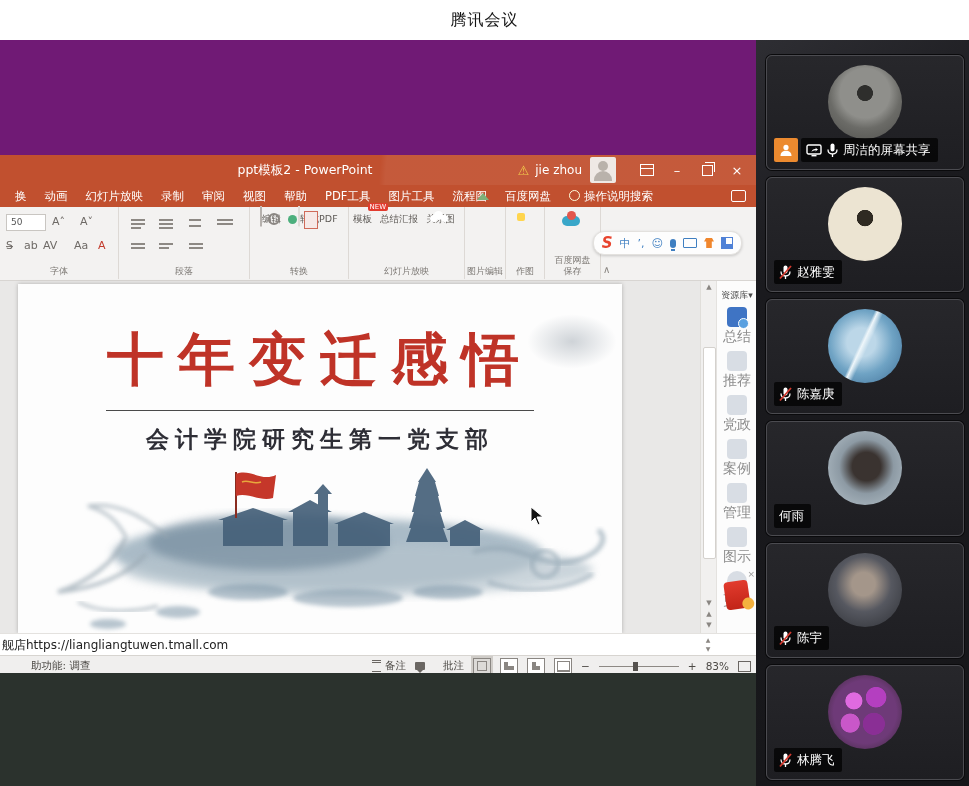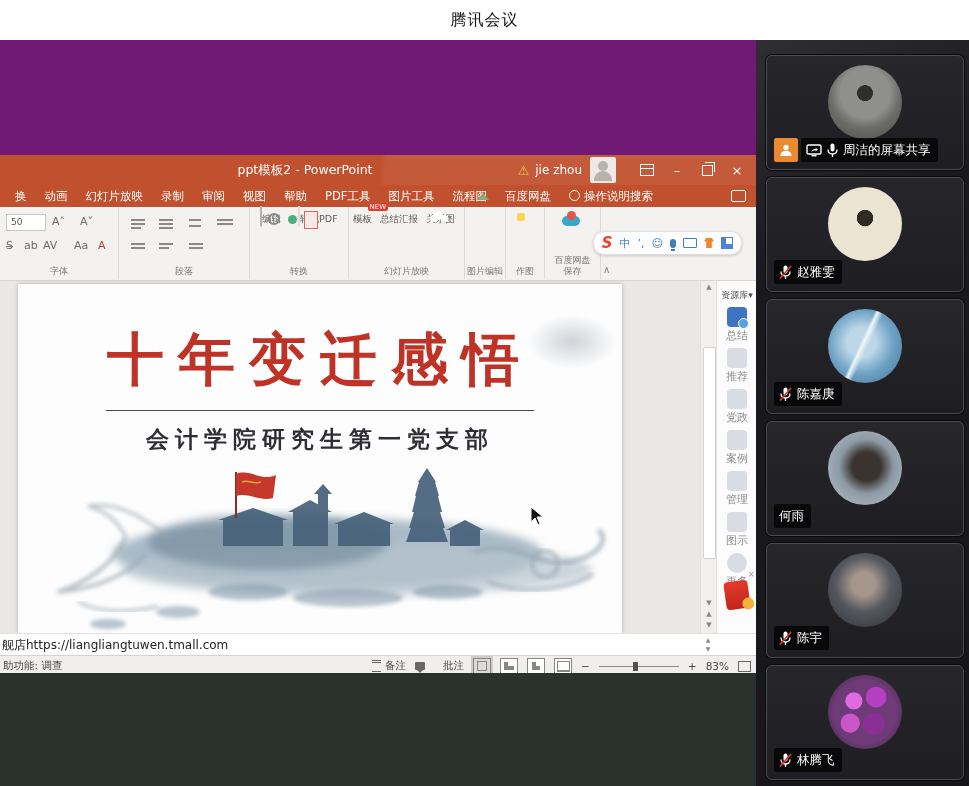--- a/index.html
+++ b/index.html
@@ -113,31 +113,31 @@
   .vscroll{position:absolute;left:700px;top:0;width:16px;height:352px;background:#f1f0ef;border-left:1px solid #e0deda;}
   .vs-up{position:absolute;top:2px;left:0;width:16px;text-align:center;font-size:7px;color:#8a8682;}
   .vs-thumb{position:absolute;left:2px;top:66px;width:11px;height:210px;background:#ffffff;border:1px solid #d4d1cd;border-radius:2px;}
   .vs-bot{position:absolute;bottom:2px;left:0;width:16px;text-align:center;font-size:7px;color:#8a8682;line-height:11px;}
   .respanel{position:absolute;left:716px;top:0;width:40px;height:352px;background:#fcfcfc;border-left:1px solid #e4e2df;}
   .rp-head{margin:8px 0 2px;text-align:center;font-size:9px;color:#4a4a4a;white-space:nowrap;}
   .rp-item{margin:5px auto 0;width:34px;text-align:center;}
   .rp-ic{width:20px;height:20px;margin:0 auto 1px;border-radius:4px;background:#d8dde4;}
   .rp-ic.blue{background:#3f74c4;position:relative;}
   .rp-ic.blue:after{content:"";position:absolute;right:-2px;bottom:-2px;width:9px;height:9px;border-radius:50%;background:#5aa0e0;border:1px solid #fff;}
-  .rp-tx{font-size:11px;color:#8c8c8c;}
+  .rp-tx{font-size:14px;color:#8c8c8c;}
   .redpacket{position:absolute;left:8px;top:300px;width:24px;height:28px;background:linear-gradient(#e23b2e,#c22417);border-radius:4px;transform:rotate(-8deg);}
   .redpacket:after{content:"";position:absolute;right:-4px;bottom:-2px;width:12px;height:12px;border-radius:50%;background:#f4b13e;}
   .rp-close{position:absolute;right:2px;top:288px;font-size:9px;color:#9a9a9a;}
 
   
   .notesbar{position:relative;height:21px;background:#ffffff;border-top:1px solid #e4e2df;}
   .notes-url{position:absolute;left:2px;top:3px;font-size:12px;color:#222;white-space:nowrap;}
   .notes-scroll{position:absolute;left:700px;top:1px;width:16px;text-align:center;font-size:6px;color:#8a8682;line-height:9px;}
   .statusbar{position:relative;height:20px;background:#f0efee;border-top:1px solid #d7d4d0;
-             display:flex;align-items:center;font-size:10.5px;color:#4c4945;}
+             display:flex;align-items:center;font-size:10.5px;color:#4c4945;padding-left:28px;}
   .sb-left{margin-left:3px;white-space:nowrap;}
   .sb-right{margin-left:auto;display:flex;align-items:center;gap:9px;margin-right:5px;}
   .sb-ic-notes{width:9px;height:8px;border-bottom:1px solid #6a6662;border-top:3px double #6a6662;}
   .sb-ic-cmt{width:10px;height:8px;background:#6a6662;border-radius:1px;position:relative;}
   .sb-ic-cmt:after{content:"";position:absolute;left:2px;bottom:-3px;border-left:3px solid transparent;border-right:3px solid transparent;border-top:3px solid #6a6662;}
   .viewic{width:16px;height:14px;border:1px solid #8a8682;background:#fff;display:flex;align-items:center;justify-content:center;}
   .viewic.sel{background:#dcdad7;outline:2px solid #cfccc8;}
   .vi-in{width:8px;height:8px;border:1px solid #8a8682;}
   .vi-grid{width:10px;height:8px;background:linear-gradient(90deg,#8a8682 0 45%,transparent 45%),linear-gradient(0deg,#8a8682 0 45%,transparent 45%);} 
   .vi-mon{width:11px;height:8px;border:1px solid #8a8682;border-bottom-width:2px;}

